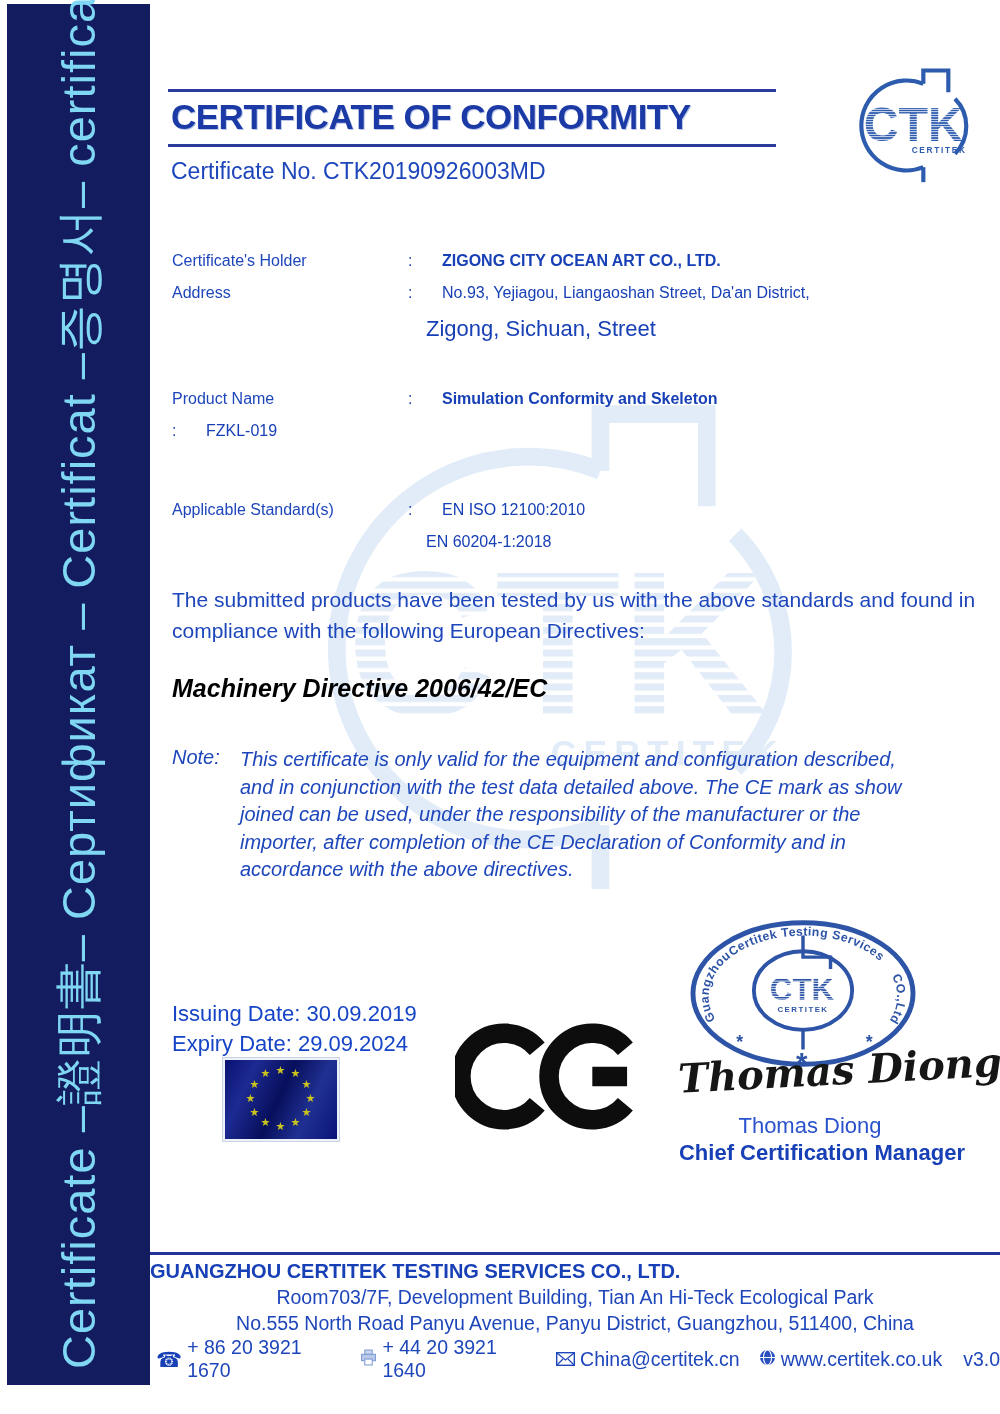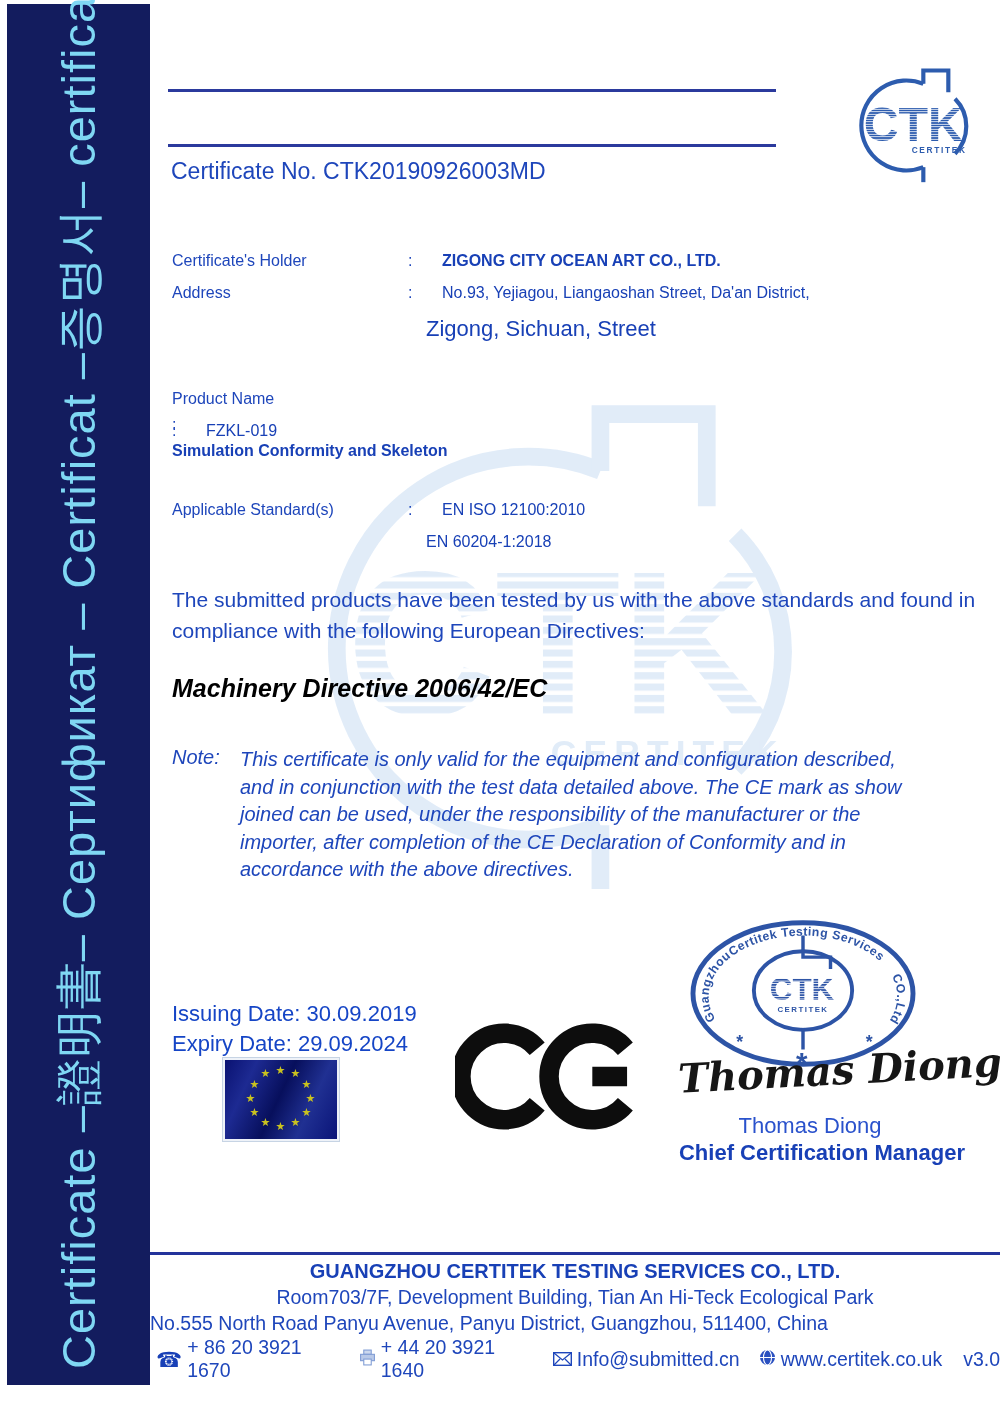--- a/index.html
+++ b/index.html
@@ -33,21 +33,21 @@
   
   .watermark { position:absolute; left:245px; top:400px; opacity:.55; pointer-events:none; }
   
   .fieldrow { position:absolute; left:172px; display:flex; font-size:16px; color:#1e46bb;gap:8px; }
   .fieldrow .lbl { width:228px; flex:none; }
   .fieldrow .col { width:26px; flex:none; }
   .fieldrow .val { color:#1840b6; }
   .fieldrow .val.b { font-weight:bold; }
   .row-holder { top:252px; } .row-address { top:284px; }
   .row-addr2 { top:316px; left:426px; font-size:22px; color:#1840b6; position:absolute; }
-  .row-product { top:390px;flex-direction:column; } .row-models { top:422px; }
+  .row-product { top:390px; } .row-models { top:422px; }
   .row-standards { top:501px; }
   .std2 { position:absolute; left:426px; top:533px; font-size:16px; color:#1840b6; }
   
   .statement { position:absolute; left:172px; top:584px; width:822px;
     font-size:21px; line-height:31px; color:#1e46bb; }
   .directive { position:absolute; left:172px; top:674px;
     font-size:25px; font-weight:bold; font-style:italic; color:#000000; }
   .note { position:absolute; left:172px; top:746px; display:flex; font-style:italic;
     font-size:20px; color:#1e46bb; }
   .note .nlbl { width:68px; flex:none; }
@@ -67,25 +67,25 @@
     position:absolute; left:678px; top:1048px; width:262px; text-align:center;
     font-family:"DejaVu Serif", serif; font-style:italic; font-weight:bold;
     font-size:40px; color:#161616; transform:rotate(-3deg); white-space:nowrap;
   }
   .sig-name { position:absolute; left:700px; top:1113px; width:220px; text-align:center;
     font-size:22px; color:#2a52cc; }
   .sig-role { position:absolute; left:655px; top:1140px; width:310px; text-align:right;
     font-size:22px; font-weight:bold; color:#1840b6; }
   
   .f-rule { position:absolute; left:150px; top:1252px; width:850px; height:3px; background:#23339b; }
-  .f-company { position:absolute; left:150px; top:1260px; width:850px; text-align:center;
+  .f-company { position:absolute; left:150px; top:1260px; width:850px; 
     font-size:20px; font-weight:bold; color:#1840b6; }
   .f-addr1 { position:absolute; left:150px; top:1286px; width:850px; text-align:center;
     font-size:19.5px; color:#1e46bb; }
-  .f-addr2 { position:absolute; left:150px; top:1312px; width:850px; text-align:left;
+  .f-addr2 { position:absolute; left:150px; top:1312px; width:850px; text-align:center;
     font-size:19.5px; color:#1e46bb; }
   .f-contact { position:absolute; left:150px; top:1336px; width:850px;
     display:flex; justify-content:center; align-items:center; gap:7px;
     font-size:19.5px; color:#1e46bb; }
   .f-contact .grp { display:flex; align-items:center; gap:5px; margin:0 6px; }
   .picon { font-size:21px; color:#1840b6; line-height:1; }
   svg text { font-family:"Liberation Sans", sans-serif; }
 </style>
 </head>
 <body>
@@ -108,20 +108,21 @@
         <path d="M 100 20 V 4 H 130 V 30" stroke-width="5"></path>
         <path d="M 100 120 V 138" stroke-width="5"></path>
         <path d="M 138 38 A 47 47 0 0 1 138 104" stroke-width="5"></path>
       </g>
       <text x="88" y="89" text-anchor="middle" font-size="58" font-weight="bold" fill="url(#wm-stripes)">CTK</text>
       <text x="152" y="103" text-anchor="end" font-size="10" font-weight="bold" letter-spacing="2" fill="#c9ddf3">CERTITEK</text>
     </svg>
   </div>
 
   <div class="rule top"></div>
+  <div class="title">CERTIFICATE OF CONFORMITY</div>
   <div class="rule bottom"></div>
   <div class="certno">Certificate No. CTK20190926003MD</div>
 
   <div class="logo-top">
     <svg width="150" height="150" viewBox="0 0 180 158">
       <defs>
         <pattern id="lg-stripes" width="4" height="3" patternUnits="userSpaceOnUse">
           <rect width="4" height="2" fill="#2d5cae"></rect>
         </pattern>
       </defs>
@@ -255,21 +256,21 @@
       </span>
       <span>+ 44 20 3921 1640</span>
     </span>
     <span class="grp">
       <span>
         <svg width="19" height="14" viewBox="0 0 19 14">
           <rect x="0.7" y="0.7" width="17.6" height="12.6" fill="#fff" stroke="#1e46bb" stroke-width="1.4"></rect>
           <path d="M 1 1 L 9.5 8 L 18 1 M 1 13 L 7 7 M 18 13 L 12 7" fill="none" stroke="#1e46bb" stroke-width="1.2"></path>
         </svg>
       </span>
-      <span>Info@submitted.cn</span>
+      <span>China@certitek.cn</span>
     </span>
     <span class="grp">
       <span>
         <svg width="17" height="17" viewBox="0 0 17 17">
           <circle cx="8.5" cy="8.5" r="7.5" fill="#2a50c0"></circle>
           <path d="M 8.5 1 A 4 7.5 0 0 0 8.5 16 M 8.5 1 A 4 7.5 0 0 1 8.5 16 M 1 8.5 H 16" fill="none" stroke="#fff" stroke-width="1.1"></path>
         </svg>
       </span>
       <span>www.certitek.co.uk</span>
     </span>

